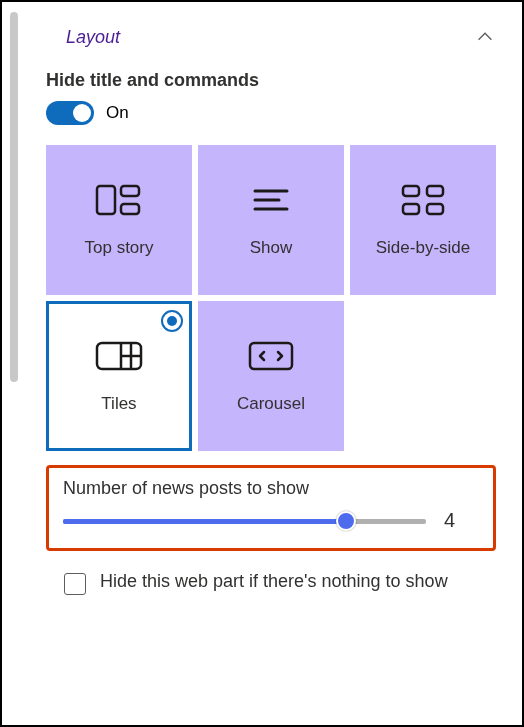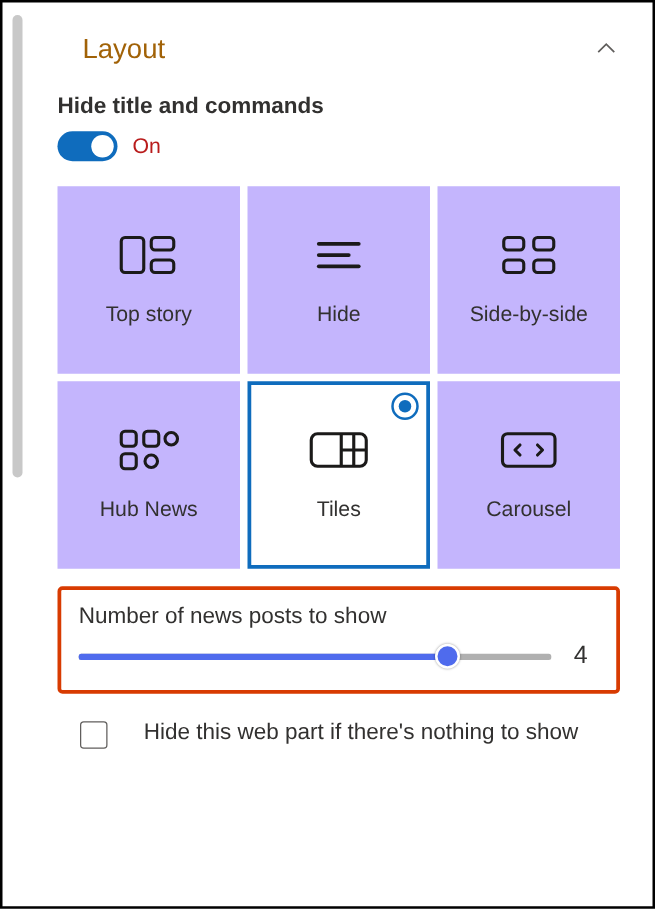--- a/index.html
+++ b/index.html
@@ -30,23 +30,24 @@
     top: 4px;
     padding: 12px 16px 16px 16px;
   }
   .section-header {
     display: flex;
     align-items: center;
     justify-content: space-between;
     padding: 8px 0 18px 20px;
   }
   .section-title {
-    font-size: 22px;
+    font-size: 18px;
     font-weight: 400;
-    color: #a16207;
+    color: #4c1d95;
+    font-style: italic;
   }
   .chev {
     width: 22px;
     height: 22px;
     color: #605e5c;
   }
   .subtitle {
     font-size: 18px;
     font-weight: 600;
     margin: 4px 0 10px 0;
@@ -68,21 +69,21 @@
     position: absolute;
     right: 3px;
     top: 3px;
     width: 18px;
     height: 18px;
     background: #fff;
     border-radius: 50%;
   }
   .toggle-label {
     font-size: 17px;
-    color: #b91c1c;
+    color: #000000;
   }
   .layout-grid {
     display: grid;
     grid-template-columns: repeat(3, 1fr);
     gap: 6px;
   }
   .layout-tile {
     background: #c4b5fd;
     height: 150px;
     display: flex;
@@ -124,21 +125,21 @@
     width: 56px;
     height: 36px;
     display: flex;
     align-items: center;
     justify-content: center;
   }
   .slider-box {
     margin-top: 14px;
     border: 3px solid #d83b01;
     border-radius: 4px;
-    padding: 10px 14px 16px 14px;
+    padding: 10px 29px 16px 14px;
   }
   .slider-label {
     font-size: 18px;
     color: #323130;
     margin-bottom: 10px;
   }
   .slider-row {
     display: flex;
     align-items: center;
     gap: 18px;
@@ -178,21 +179,21 @@
     box-shadow: 0 0 2px rgba(0,0,0,0.4);
   }
   .slider-val {
     font-size: 20px;
     color: #323130;
     min-width: 20px;
   }
   .check-row {
     display: flex;
     align-items: flex-start;
-    gap: 29px;
+    gap: 14px;
     margin-top: 18px;
     padding-left: 18px;
     padding-right: 6px;
   }
   .checkbox {
     width: 22px;
     height: 22px;
     border: 1.5px solid #605e5c;
     border-radius: 3px;
     margin-top: 4px;
@@ -244,47 +245,35 @@
     </div>
 
     <div class="layout-tile">
       <span class="tile-icon">
         <svg width="44" height="30" viewBox="0 0 44 30" fill="none" stroke="#1b1a19" stroke-width="3" stroke-linecap="round">
           <line x1="6" y1="6" x2="38" y2="6"></line>
           <line x1="6" y1="15" x2="30" y2="15"></line>
           <line x1="6" y1="24" x2="38" y2="24"></line>
         </svg>
       </span>
-      <span class="tile-label">Hide</span>
+      <span class="tile-label">Show</span>
     </div>
 
     <div class="layout-tile">
       <span class="tile-icon">
         <svg width="48" height="34" viewBox="0 0 48 34" fill="none" stroke="#1b1a19" stroke-width="2.5">
           <rect x="4" y="3" width="16" height="10" rx="3"></rect>
           <rect x="28" y="3" width="16" height="10" rx="3"></rect>
           <rect x="4" y="21" width="16" height="10" rx="3"></rect>
           <rect x="28" y="21" width="16" height="10" rx="3"></rect>
         </svg>
       </span>
       <span class="tile-label">Side-by-side</span>
     </div>
 
-    <div class="layout-tile">
-      <span class="tile-icon">
-        <svg width="52" height="36" viewBox="0 0 52 36" fill="none" stroke="#1b1a19" stroke-width="2.5">
-          <rect x="4" y="3" width="12" height="12" rx="3"></rect>
-          <rect x="22" y="3" width="12" height="12" rx="3"></rect>
-          <circle cx="44" cy="9" r="5"></circle>
-          <rect x="4" y="21" width="12" height="12" rx="3"></rect>
-          <circle cx="28" cy="27" r="5"></circle>
-        </svg>
-      </span>
-      <span class="tile-label">Hub News</span>
-    </div>
 
     <div class="layout-tile selected">
       <div class="radio-dot"></div>
       <span class="tile-icon">
         <svg width="52" height="34" viewBox="0 0 52 34" fill="none" stroke="#1b1a19" stroke-width="2.5">
           <rect x="4" y="4" width="44" height="26" rx="5"></rect>
           <line x1="28" y1="4" x2="28" y2="30"></line>
           <line x1="38" y1="4" x2="38" y2="30"></line>
           <line x1="28" y1="17" x2="48" y2="17"></line>
         </svg>

